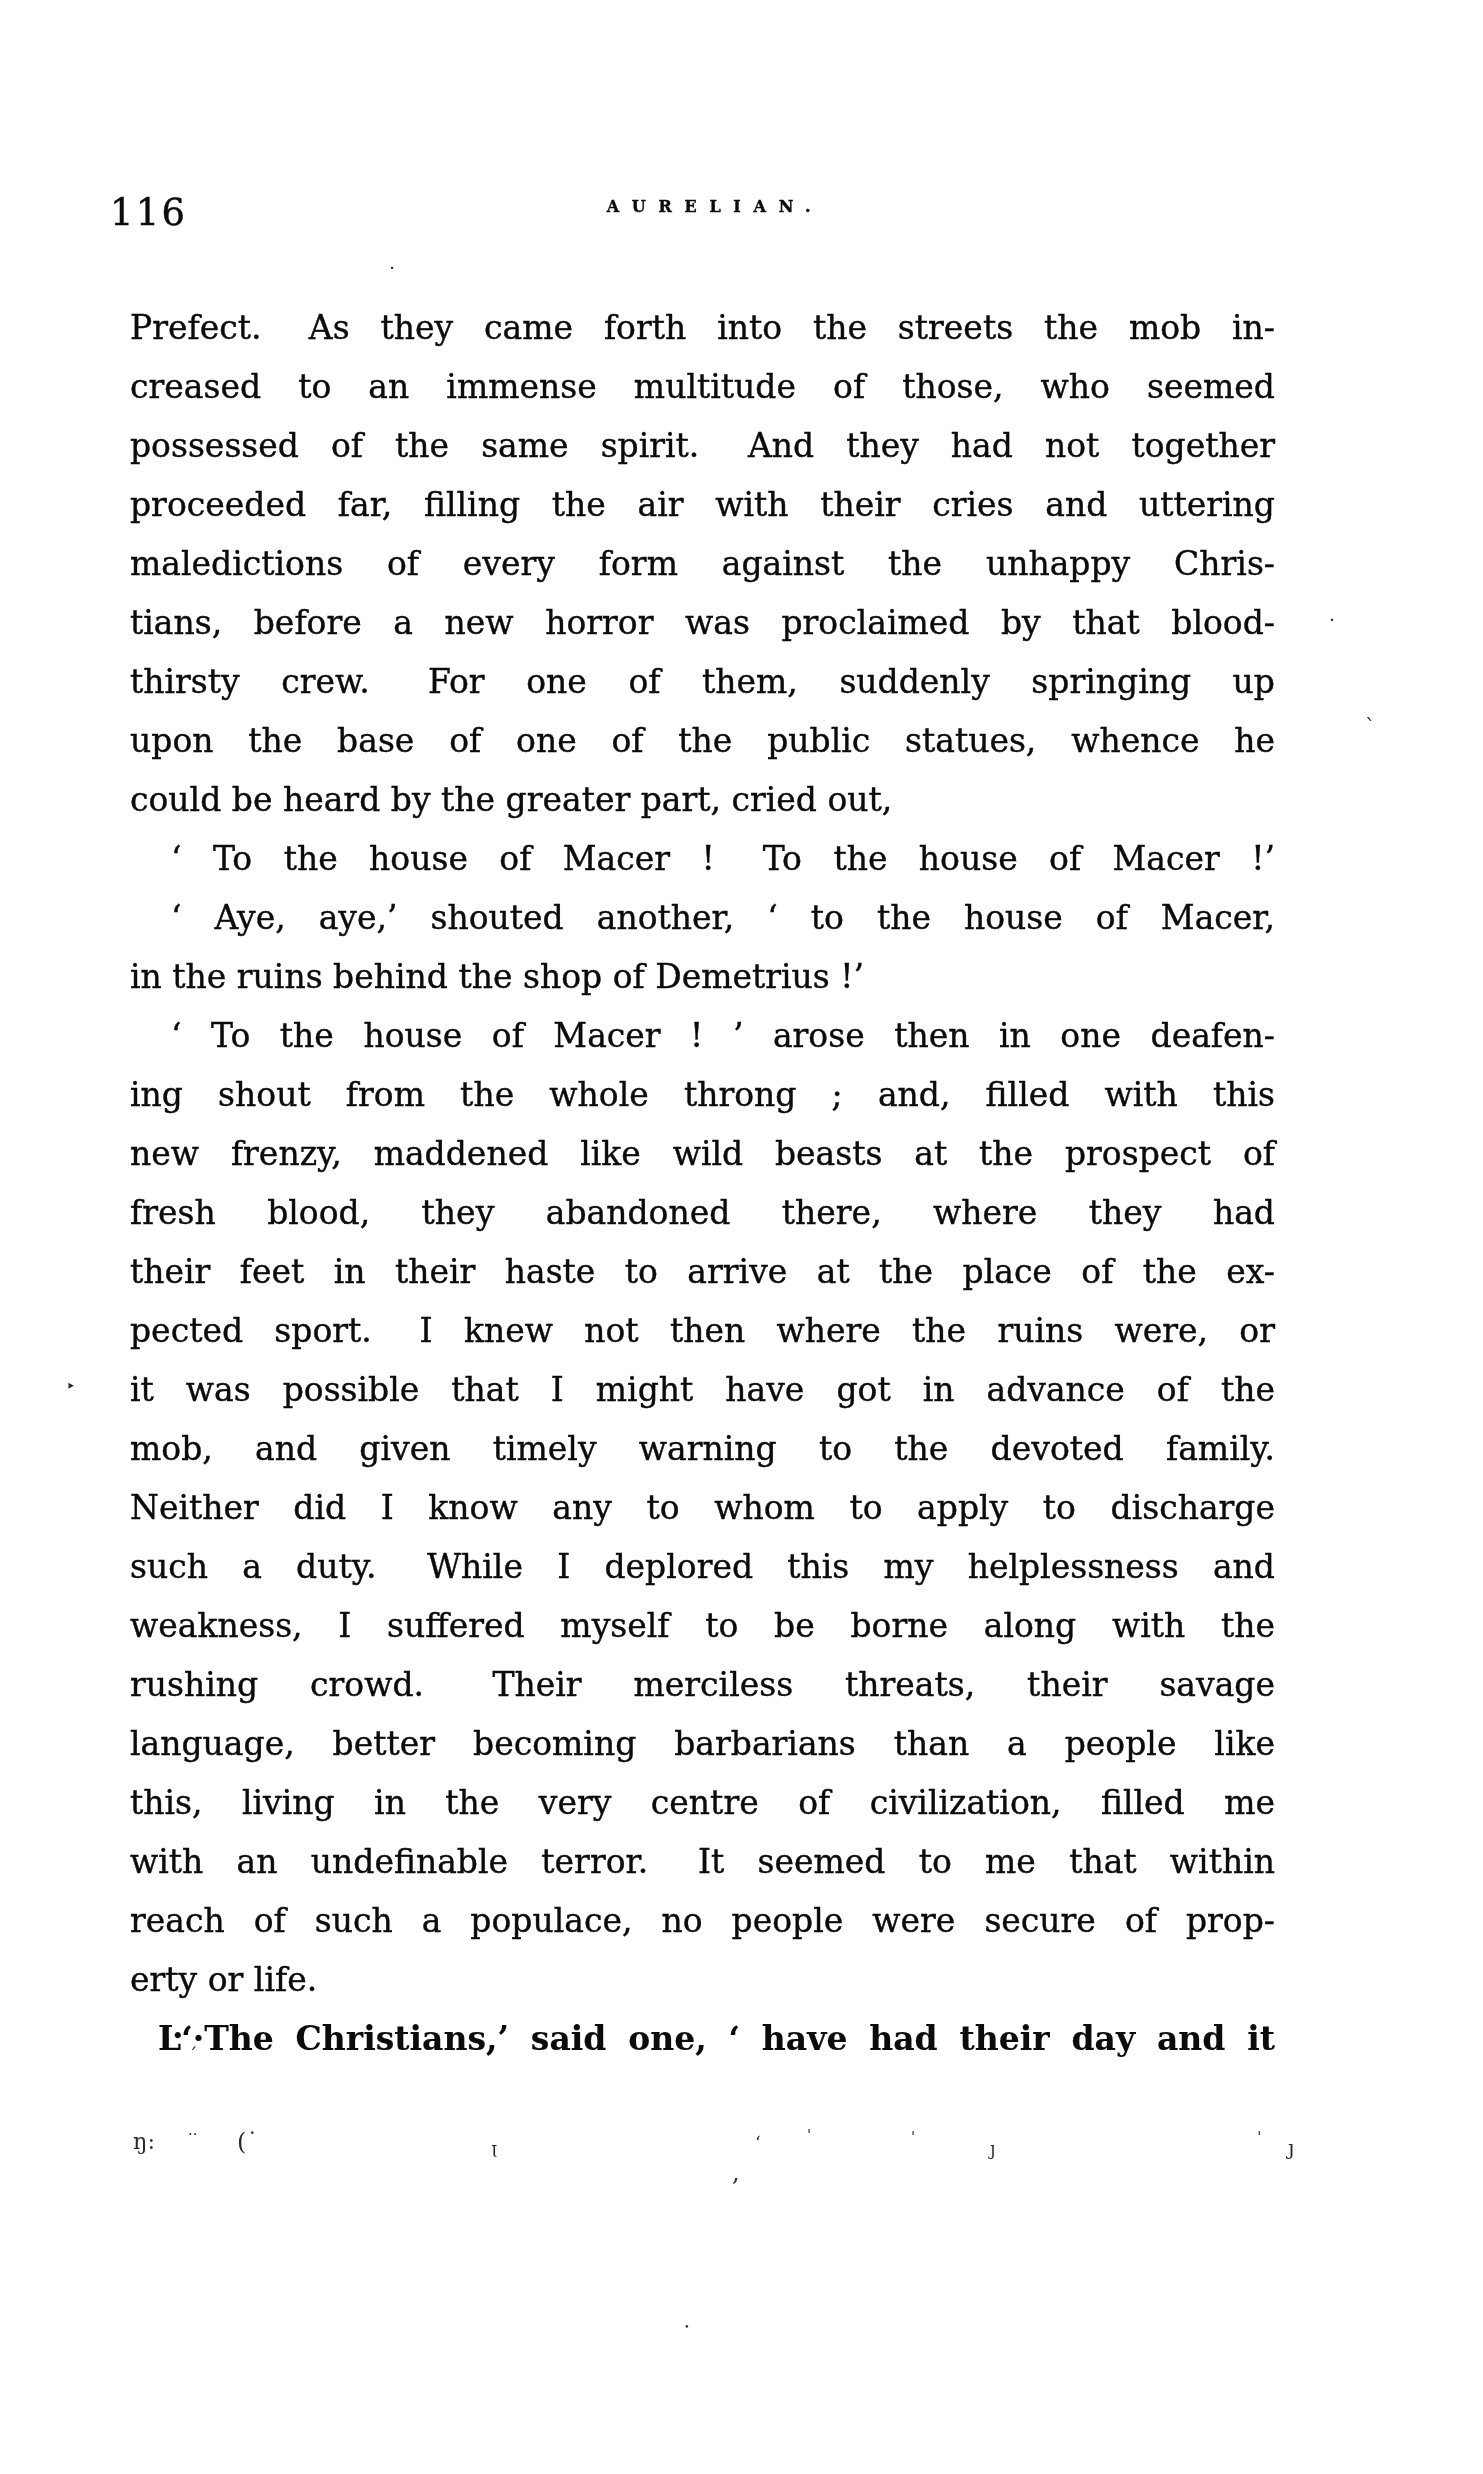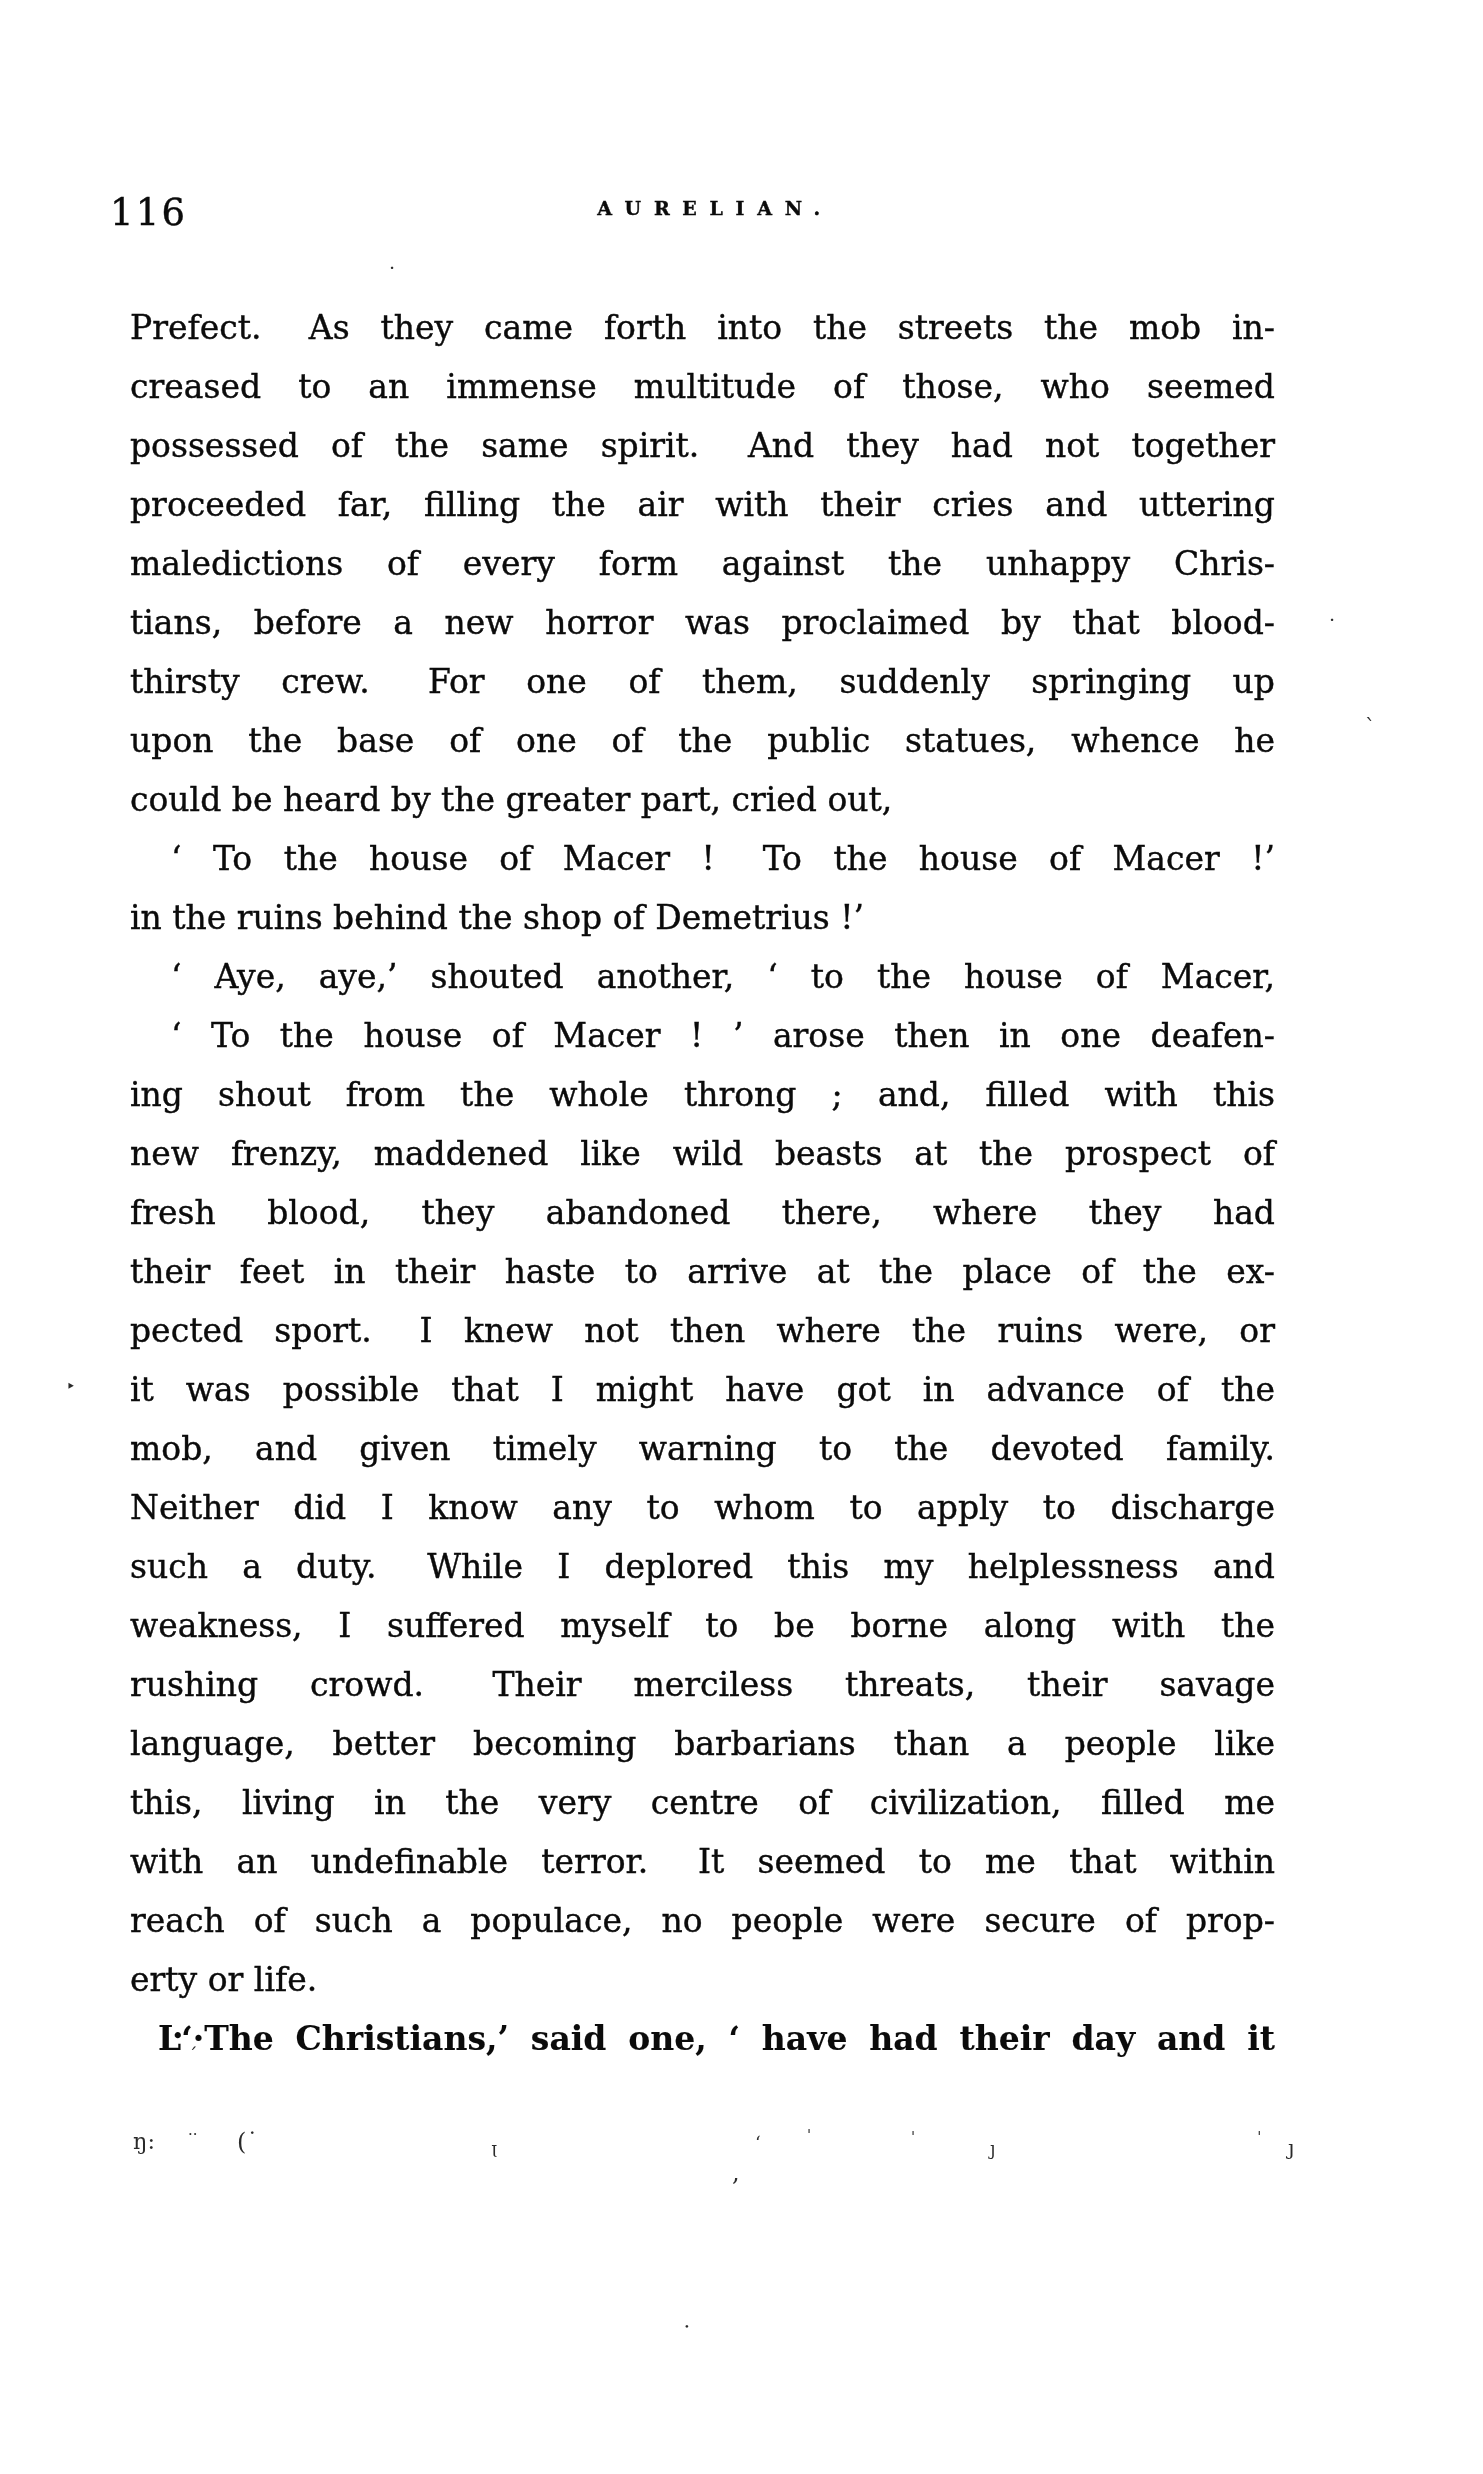--- a/index.html
+++ b/index.html
@@ -26,21 +26,21 @@
     font-size: 37px;
     font-weight: 400;
     letter-spacing: 2.2px;
     -webkit-text-stroke: 0.4px #0b0b0b;
   }
   .running-title {
     display: block;
     text-align: center;
     padding-left: 25px;
     padding-top: 6px;
-    font-size: 19px;
+    font-size: 16px;
     font-weight: 700;
     letter-spacing: 12.7px;
     -webkit-text-stroke: 0.4px #0b0b0b;
   }
   .body-text {
     position: absolute;
     top: 298px;
     left: 130px;
     width: 1145px;
   }
@@ -83,22 +83,22 @@
       <div class="line">Prefect.  As they came forth into the streets the mob in-</div>
       <div class="line">creased to an immense multitude of those, who seemed</div>
       <div class="line">possessed of the same spirit.  And they had not together</div>
       <div class="line">proceeded far, filling the air with their cries and uttering</div>
       <div class="line">maledictions of every form against the unhappy Chris-</div>
       <div class="line">tians, before a new horror was proclaimed by that blood-</div>
       <div class="line">thirsty crew.  For one of them, suddenly springing up</div>
       <div class="line">upon the base of one of the public statues, whence he</div>
       <div class="line nj">could be heard by the greater part, cried out,</div>
       <div class="line ind">‘ To the house of Macer !  To the house of Macer !’</div>
+      <div class="line ind">‘ Aye, aye,’ shouted another, ‘ to the house of Macer,</div>
       <div class="line nj">in the ruins behind the shop of Demetrius !’</div>
-      <div class="line ind">‘ Aye, aye,’ shouted another, ‘ to the house of Macer,</div>
       <div class="line ind">‘ To the house of Macer ! ’ arose then in one deafen-</div>
       <div class="line">ing shout from the whole throng ; and, filled with this</div>
       <div class="line">new frenzy, maddened like wild beasts at the prospect of</div>
       <div class="line">fresh blood, they abandoned there, where they had</div>
       <div class="line">their feet in their haste to arrive at the place of the ex-</div>
       <div class="line">pected sport.  I knew not then where the ruins were, or</div>
       <div class="line">it was possible that I might have got in advance of the</div>
       <div class="line">mob, and given timely warning to the devoted family.</div>
       <div class="line">Neither did I know any to whom to apply to discharge</div>
       <div class="line">such a duty.  While I deplored this my helplessness and</div>

